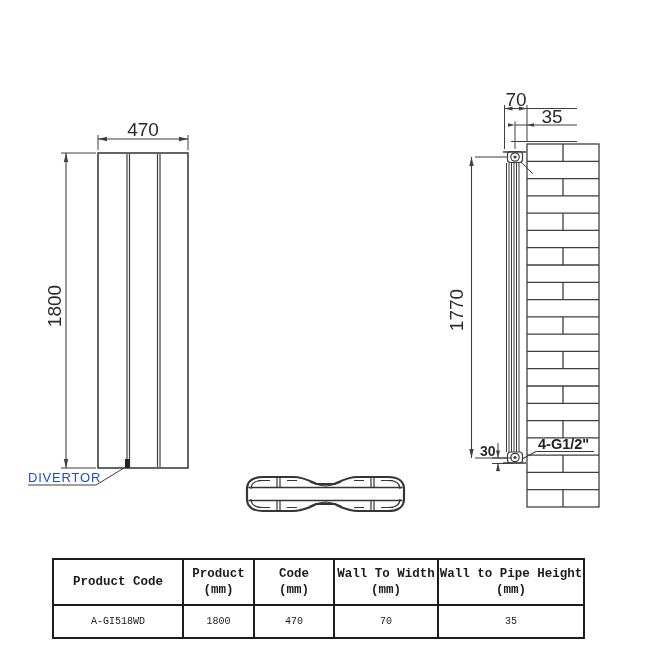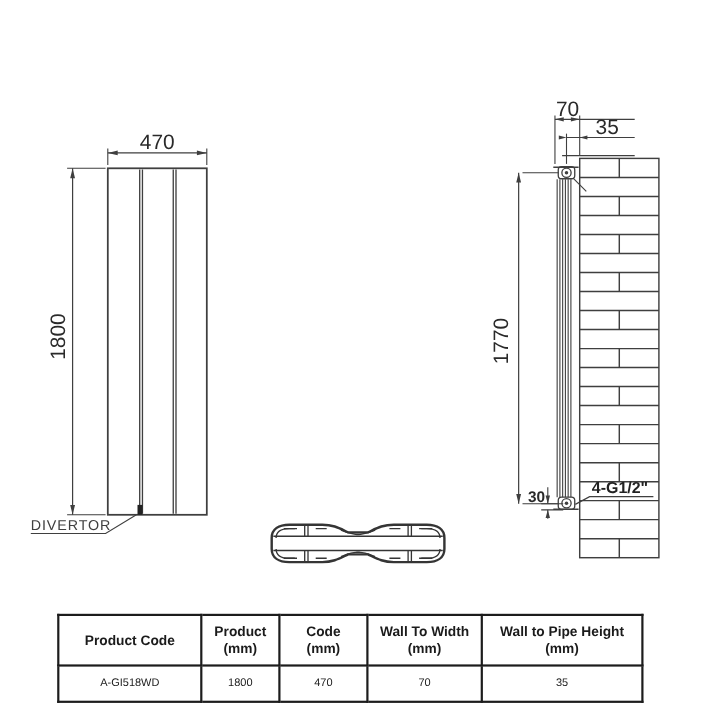--- a/index.html
+++ b/index.html
@@ -8,25 +8,25 @@
     font-family:"Liberation Sans","DejaVu Sans",sans-serif;overflow:hidden;
   }
   #drawing{position:absolute;left:0;top:0;}
   .dim-label{
     position:absolute;color:#2a2a2a;font-size:19px;line-height:1;
     transform:translateX(-50%);white-space:nowrap;
   }
   .dim-label.rot{transform:translate(-50%,-50%) rotate(-90deg);}
   .small-label{position:absolute;color:#2a2a2a;font-size:14px;line-height:1;white-space:nowrap;}
   .conn-label{position:absolute;color:#222;font-size:14.5px;font-weight:600;line-height:1;white-space:nowrap;}
-  .divertor{position:absolute;color:#404040;font-size:13px;letter-spacing:0.8px;line-height:1;white-space:nowrap;}
+  .divertor{position:absolute;color:#1d4ed8;font-size:13px;letter-spacing:0.8px;line-height:1;white-space:nowrap;}
   table.spec{
     position:absolute;left:52px;top:558px;width:531px;
     border-collapse:collapse;table-layout:fixed;
-    font-family:Liberation Sans, sans-serif;color:#1b1b1b;
+    font-family:Liberation Mono, monospace;color:#1b1b1b;
   }
   table.spec th,table.spec td{
     border:2px solid #1c1c1c;text-align:center;vertical-align:middle;
     padding:0;white-space:pre-line;
   }
   table.spec th{height:44px;font-size:12.5px;font-weight:bold;line-height:1.3;}
   table.spec td{height:31px;font-size:10px;font-weight:400;}
 </style>
 </head>
 <body>

